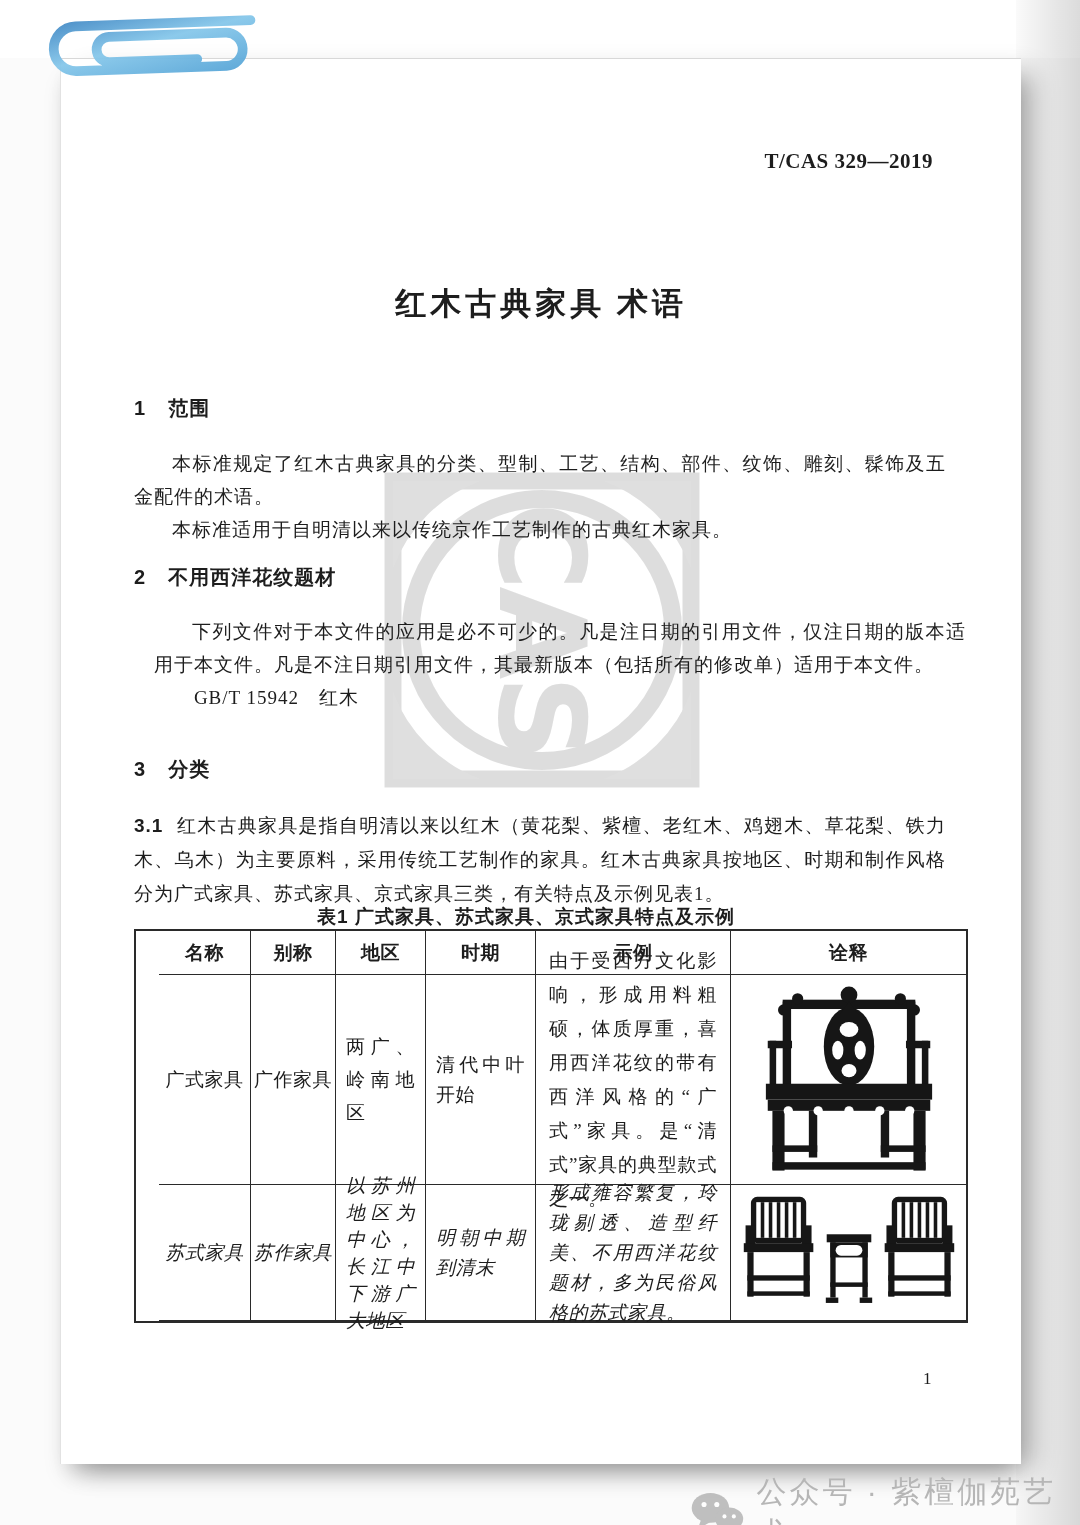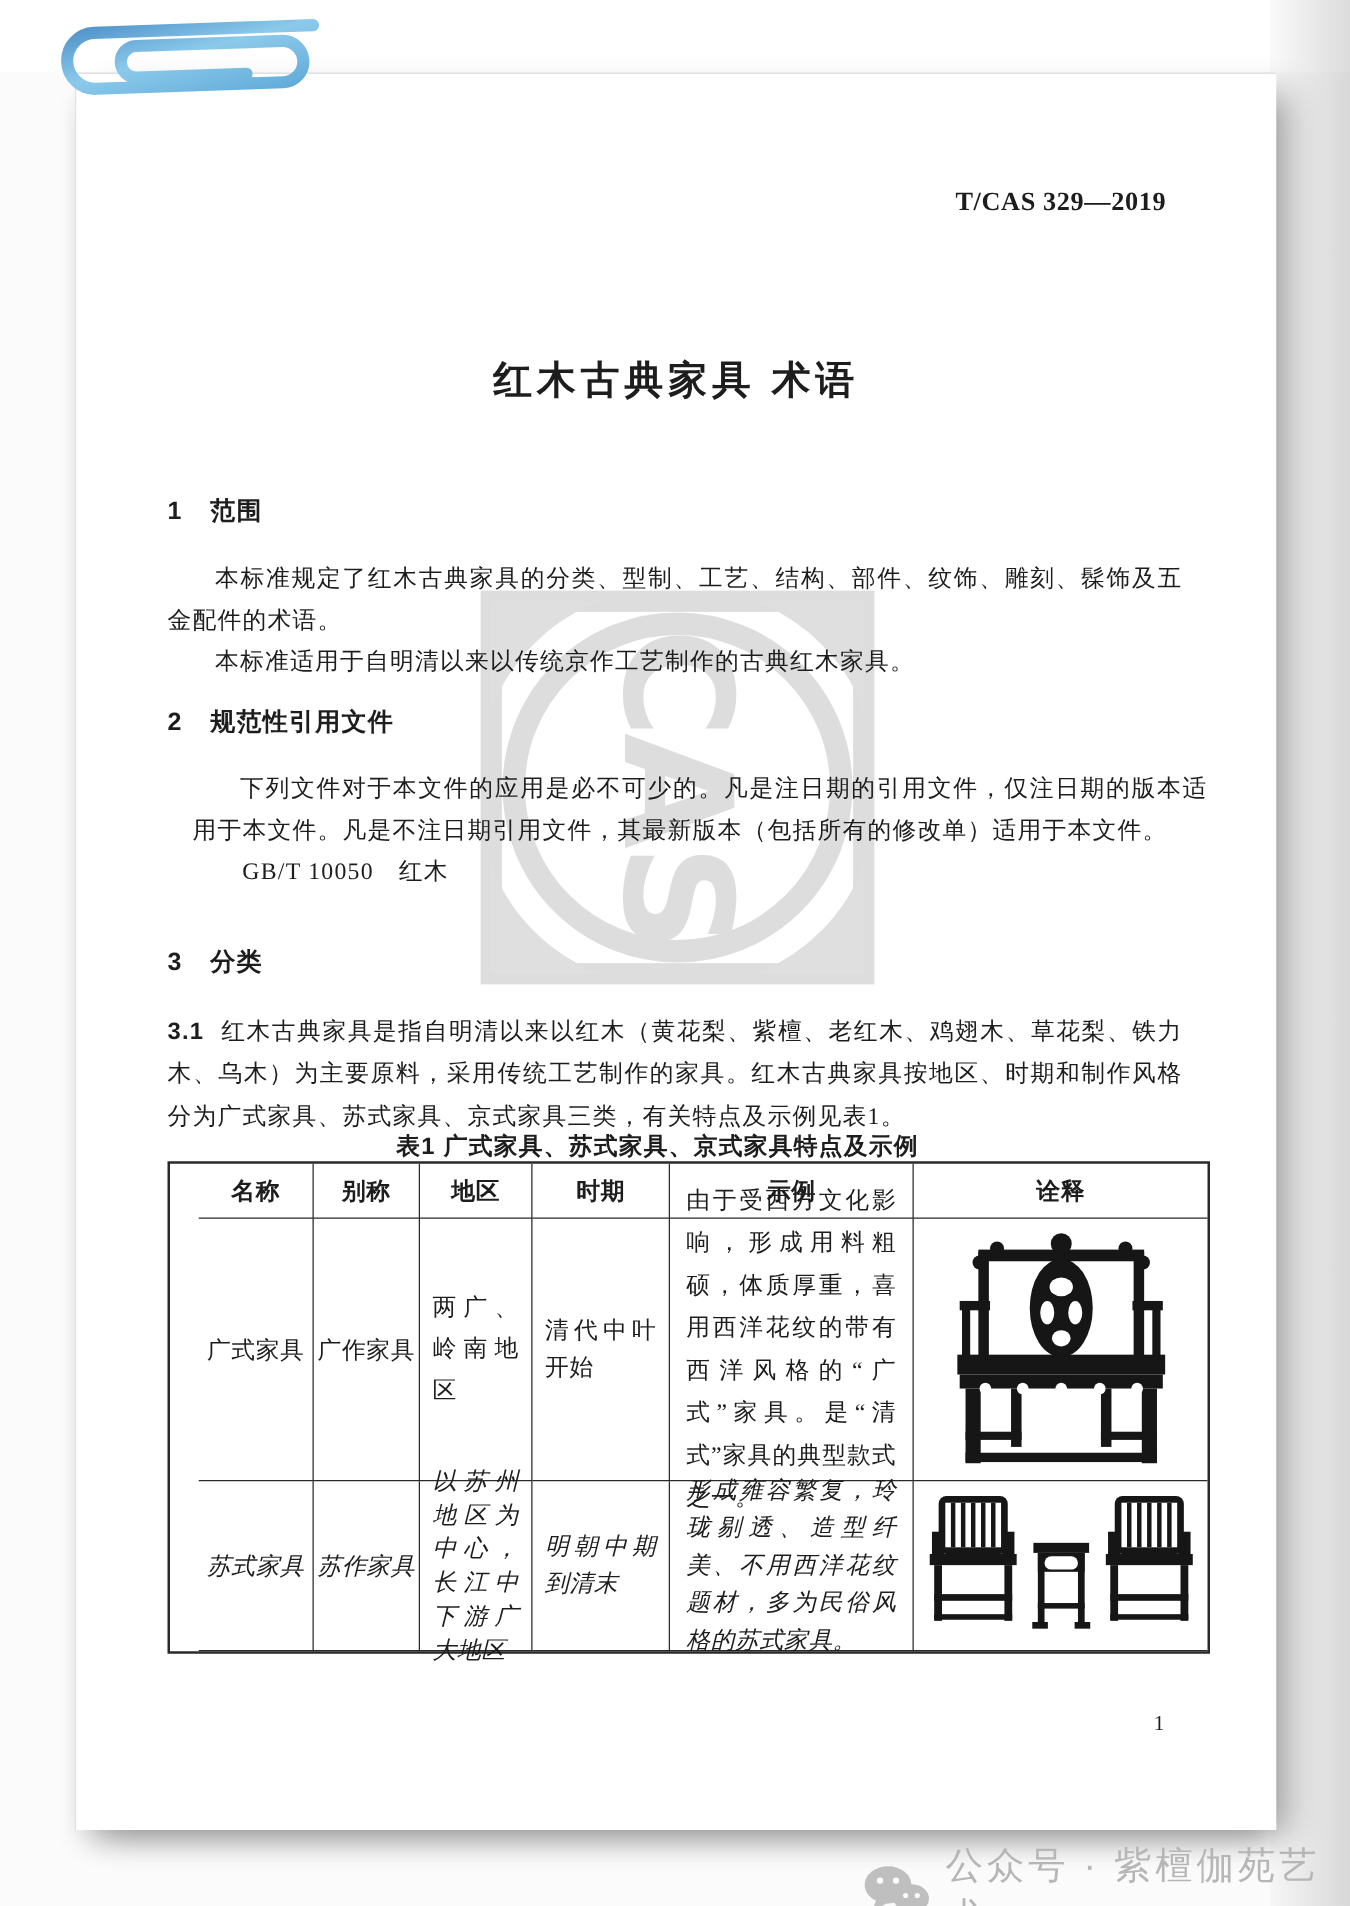--- a/index.html
+++ b/index.html
@@ -10,21 +10,21 @@
   .bg-top{position:absolute;top:0;left:0;width:100%;height:58px;background:#ffffff;}
 
   
   .sheet{position:absolute;left:60px;top:58px;width:960px;height:1405px;background:#ffffff;
        border-top:1px solid #d8d8d8;border-left:1px solid #e2e2e2;
        box-shadow:16px 10px 26px -6px rgba(0,0,0,0.30), 0 16px 22px -8px rgba(0,0,0,0.22);}
 
   .doc-code{position:absolute;top:90px;right:88px;font-family:"Liberation Serif",serif;
        font-weight:bold;font-size:21px;letter-spacing:.5px;z-index:3;}
   .doc-title{position:absolute;top:224px;left:0;width:100%;text-align:center;
-       font-family:Liberation Sans, sans-serif;font-weight:bold;font-size:31px;
+       font-family:Liberation Serif, serif;font-weight:bold;font-size:31px;
        letter-spacing:4px;z-index:3;}
 
   .content{position:absolute;left:73px;width:812px;z-index:3;}
   .h-sec{font-family:"Liberation Sans",sans-serif;font-weight:bold;font-size:20px;letter-spacing:1px;}
   .h-sec .no{margin-right:1.1em;}
   .para{font-size:19px;line-height:33px;letter-spacing:1px;text-align:justify;margin:0;}
   .para.indent{text-indent:2em;}
   .refs{font-size:19px;line-height:33px;letter-spacing:1px;padding-left:2.1em;}
   .clause{font-size:19px;line-height:34px;letter-spacing:1px;text-align:justify;}
   .clause .no{font-family:"Liberation Sans",sans-serif;font-weight:bold;margin-right:.7em;}
@@ -88,25 +88,25 @@
 
   <div class="content h-sec" style="top:336px;">
     <span class="no">1</span><span>范围</span>
   </div>
   <div class="content" style="top:388px;">
     <p class="para indent">本标准规定了红木古典家具的分类、型制、工艺、结构、部件、纹饰、雕刻、髹饰及五金配件的术语。</p>
     <p class="para indent">本标准适用于自明清以来以传统京作工艺制作的古典红木家具。</p>
   </div>
 
   <div class="content h-sec" style="top:505px;">
-    <span class="no">2</span><span>规范性引用文件</span>
+    <span class="no">2</span><span>不用西洋花纹题材</span>
   </div>
   <div class="content" style="top:556px;margin-left:20px;">
     <p class="para indent">下列文件对于本文件的应用是必不可少的。凡是注日期的引用文件，仅注日期的版本适用于本文件。凡是不注日期引用文件，其最新版本（包括所有的修改单）适用于本文件。</p>
-    <div class="refs">GB/T 10050　红木</div>
+    <div class="refs">GB/T 15942　红木</div>
   </div>
 
   <div class="content h-sec" style="top:697px;">
     <span class="no">3</span><span>分类</span>
   </div>
   <div class="content clause" style="top:732px;margin-top:18px;">
     <span class="no">3.1</span><span>红木古典家具是指自明清以来以红木（黄花梨、紫檀、老红木、鸡翅木、草花梨、铁力木、乌木）为主要原料，采用传统工艺制作的家具。红木古典家具按地区、时期和制作风格分为广式家具、苏式家具、京式家具三类，有关特点及示例见表1。</span>
   </div>
 
   <div class="tbl-caption">表1 广式家具、苏式家具、京式家具特点及示例</div>

